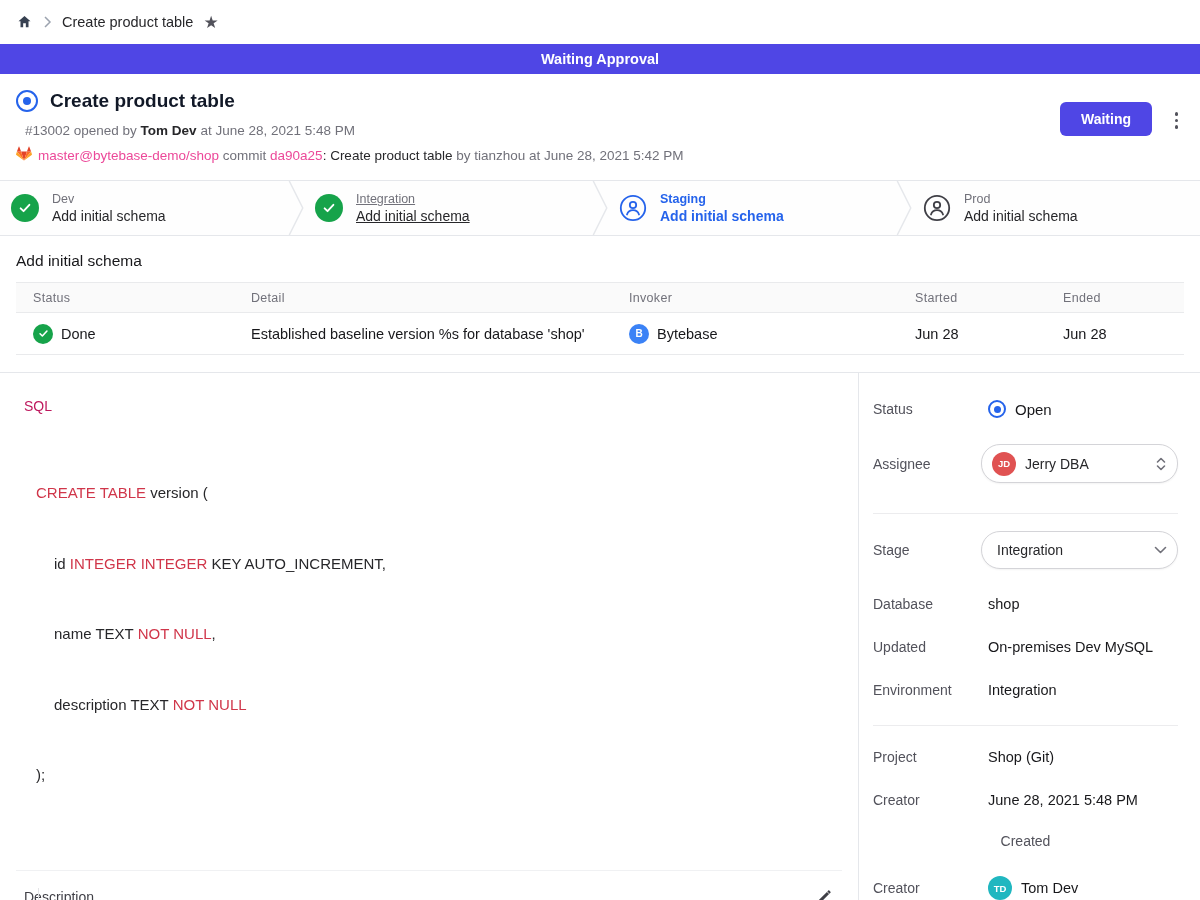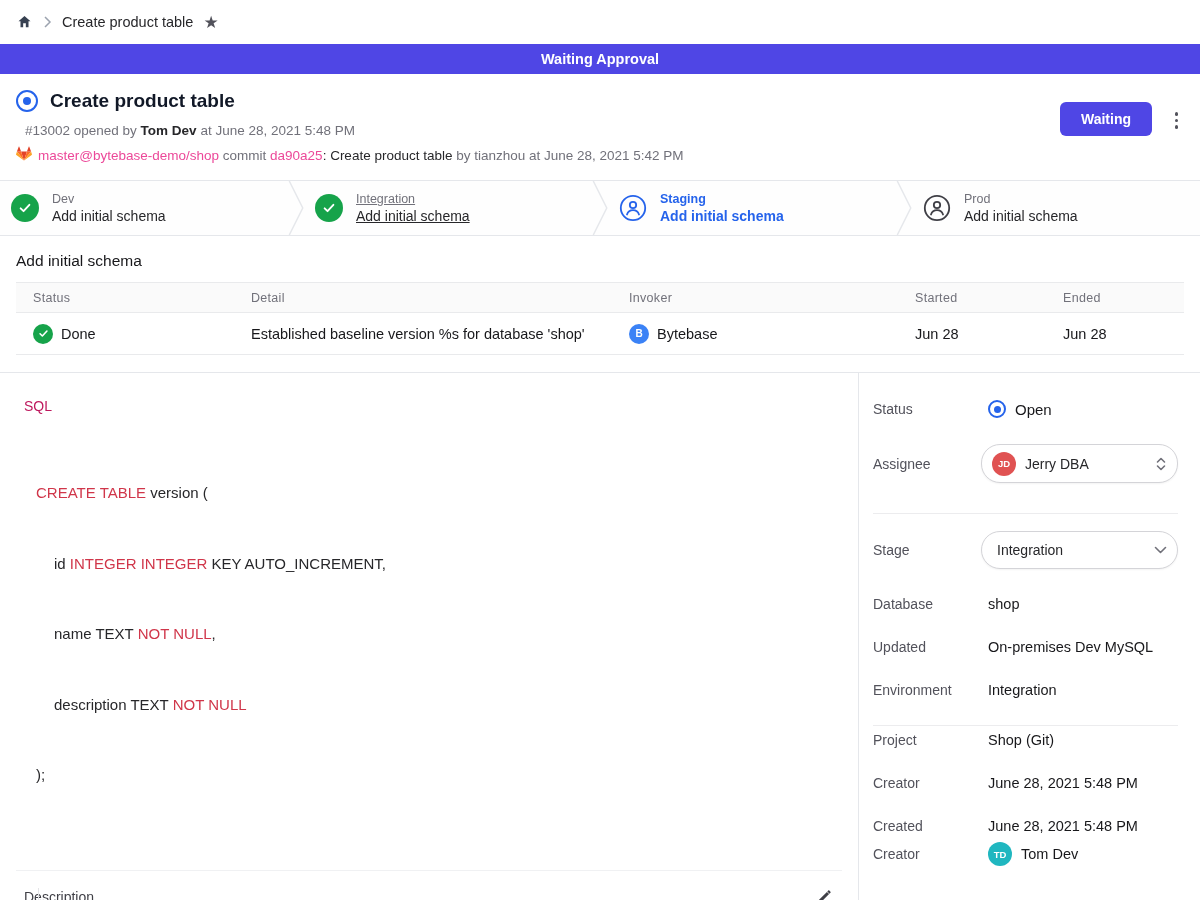--- a/index.html
+++ b/index.html
@@ -98,21 +98,21 @@
   .side-row { display:flex; align-items:center; }
   .side-lbl { flex:0 0 108px; font-size:14px; color:#52525b; }
   .side-val { font-size:14.5px; color:#18181b; display:flex; align-items:center; gap:9px; }
   .side-val.pad { padding-left:7px; }
   .select { flex:1 1 auto; border:1px solid #d4d4d8; border-radius:19px; background:#fff;
     height:39px; display:flex; align-items:center; gap:9px; padding:0 10px;
     box-shadow:0 1px 2px rgba(0,0,0,.05); cursor:pointer; font-size:14px; color:#27272a; }
   .select .grow { flex:1 1 auto; }
   .side-rule { border:none; border-top:1px solid #ececee; margin:0; }
   .mb25{margin-bottom:25px;} .mb30{margin-bottom:30px;} .mb17{margin-bottom:17px;}
-  .mb23{margin-bottom:23px;} .mb21{margin-bottom:4px;}
+  .mb23{margin-bottom:23px;} .mb21{margin-bottom:21px;flex-direction:column;}
   .h20{height:20px;} .h28{height:28px;}
 </style>
 </head>
 <body>
 
 <div class="page">
 
   <div class="crumbbar">
     <span class="homeicon">
       <svg width="17" height="16" viewBox="0 0 24 24" fill="#374151">

